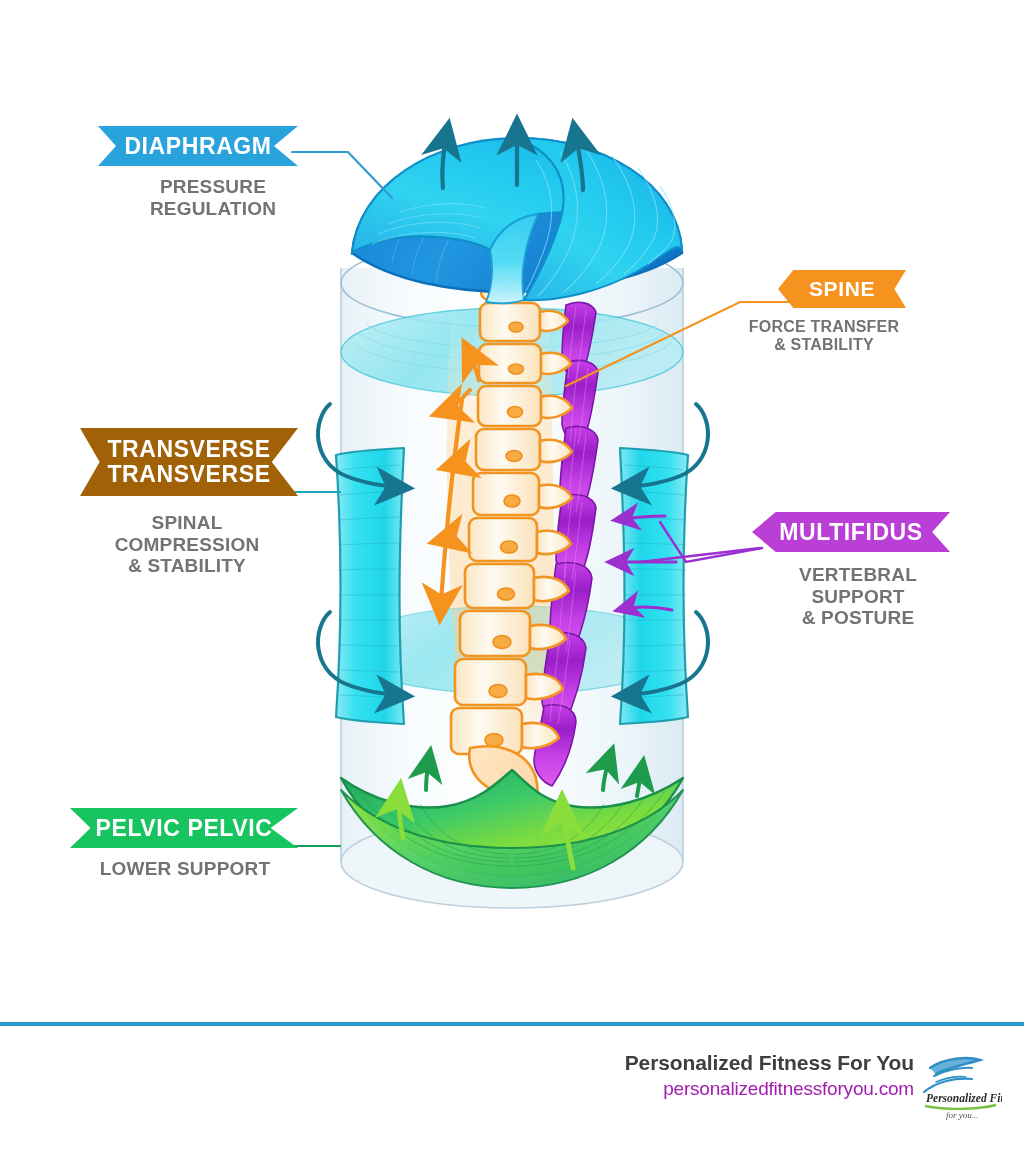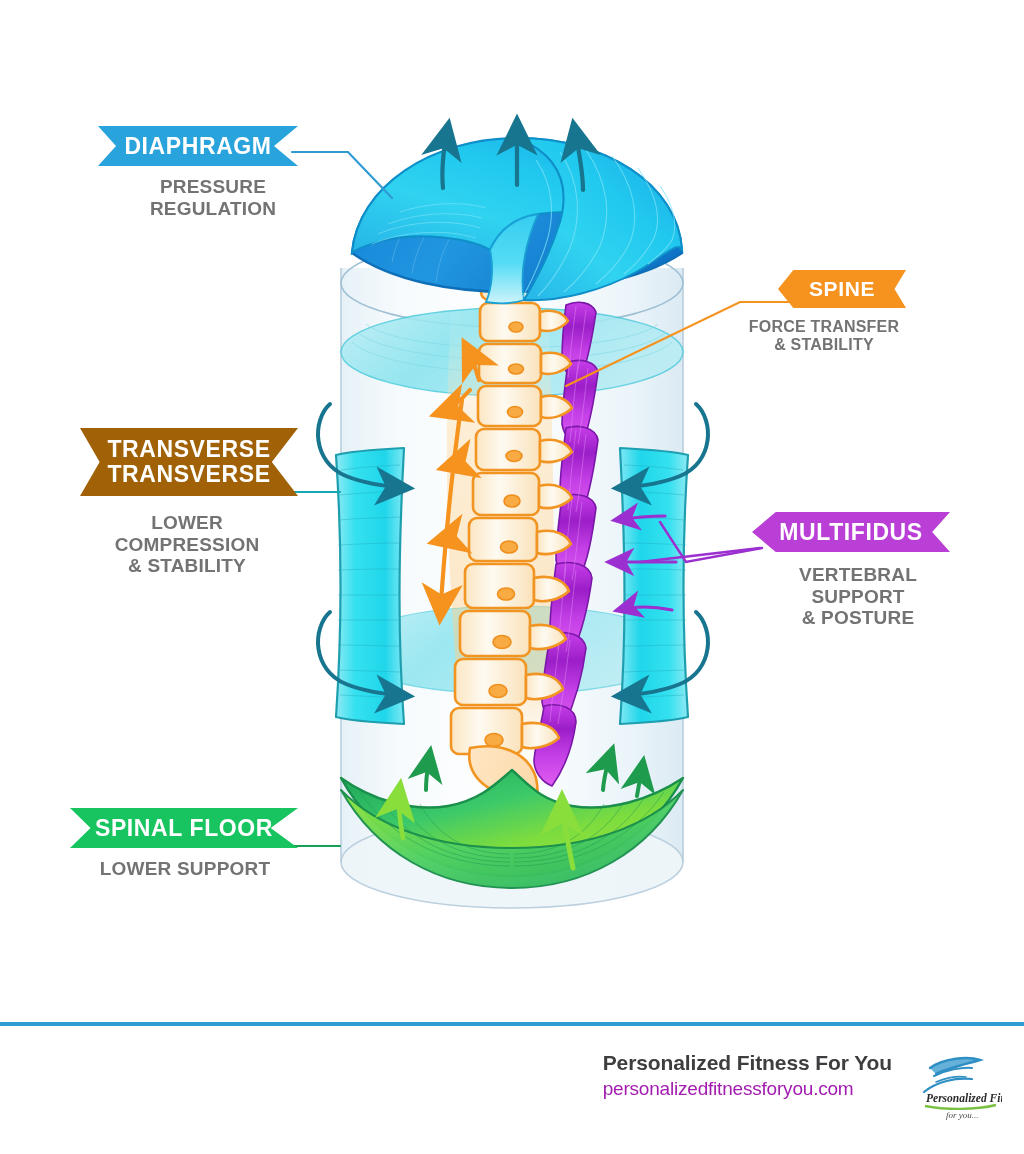--- a/index.html
+++ b/index.html
@@ -46,21 +46,21 @@
 
   
   .footer-rule{
     position:absolute;left:0;top:1022px;width:1024px;height:4px;background:#2f9ad4;
   }
   .footer{
     position:absolute;left:0;top:1050px;width:1024px;height:80px;
     display:flex;align-items:flex-start;justify-content:flex-end;
     padding-right:22px;box-sizing:border-box;
   }
-  .footer-text{text-align:left;margin-right:24px;}
+  .footer-text{text-align:right;margin-right:2px;}
   .footer-title{
     font-size:21px;font-weight:700;color:#3e3e40;letter-spacing:-0.1px;
     line-height:1.28;
   }
   .footer-url{
     font-size:19px;color:#a21caf;letter-spacing:-0.2px;line-height:1.3;
   }
   .logo{width:86px;height:72px;position:relative;margin-top:2px;}
 </style>
 </head>
@@ -430,36 +430,36 @@
   <div class="caption" style="left:700px;top:318px;width:248px;font-size:16px;">
     <div>FORCE TRANSFER</div>
     <div>&amp; STABILITY</div>
   </div>
 
   <div class="banner ribbon-left" style="left:80px;top:428px;width:218px;height:68px;background:#a16207;font-size:23px;font-weight:700;flex-direction:column;">
     <span class="banner-txt">TRANSVERSE</span>
     <span class="banner-txt">TRANSVERSE</span>
   </div>
   <div class="caption" style="left:62px;top:512px;width:250px;font-size:19px;">
-    <div>LOWER</div>
+    <div>SPINAL</div>
     <div>COMPRESSION</div>
     <div>&amp; STABILITY</div>
   </div>
 
   <div class="banner ribbon-right" style="left:752px;top:512px;width:198px;height:40px;background:#b93fd6;font-size:23px;font-weight:700;">
     <span class="banner-txt">MULTIFIDUS</span>
   </div>
   <div class="caption" style="left:734px;top:564px;width:248px;font-size:19px;">
     <div>VERTEBRAL</div>
     <div>SUPPORT</div>
     <div>&amp; POSTURE</div>
   </div>
 
   <div class="banner ribbon-left" style="left:70px;top:808px;width:228px;height:40px;background:#17c45f;font-size:23px;font-weight:700;">
-    <span class="banner-txt">SPINAL FLOOR</span>
+    <span class="banner-txt">PELVIC PELVIC</span>
   </div>
   <div class="caption" style="left:62px;top:858px;width:246px;font-size:19px;">
     <div>LOWER SUPPORT</div>
   </div>
 
   <div class="footer-rule"></div>
 
   <div class="footer">
     <div class="footer-text">
       <div class="footer-title">Personalized Fitness For You</div>

